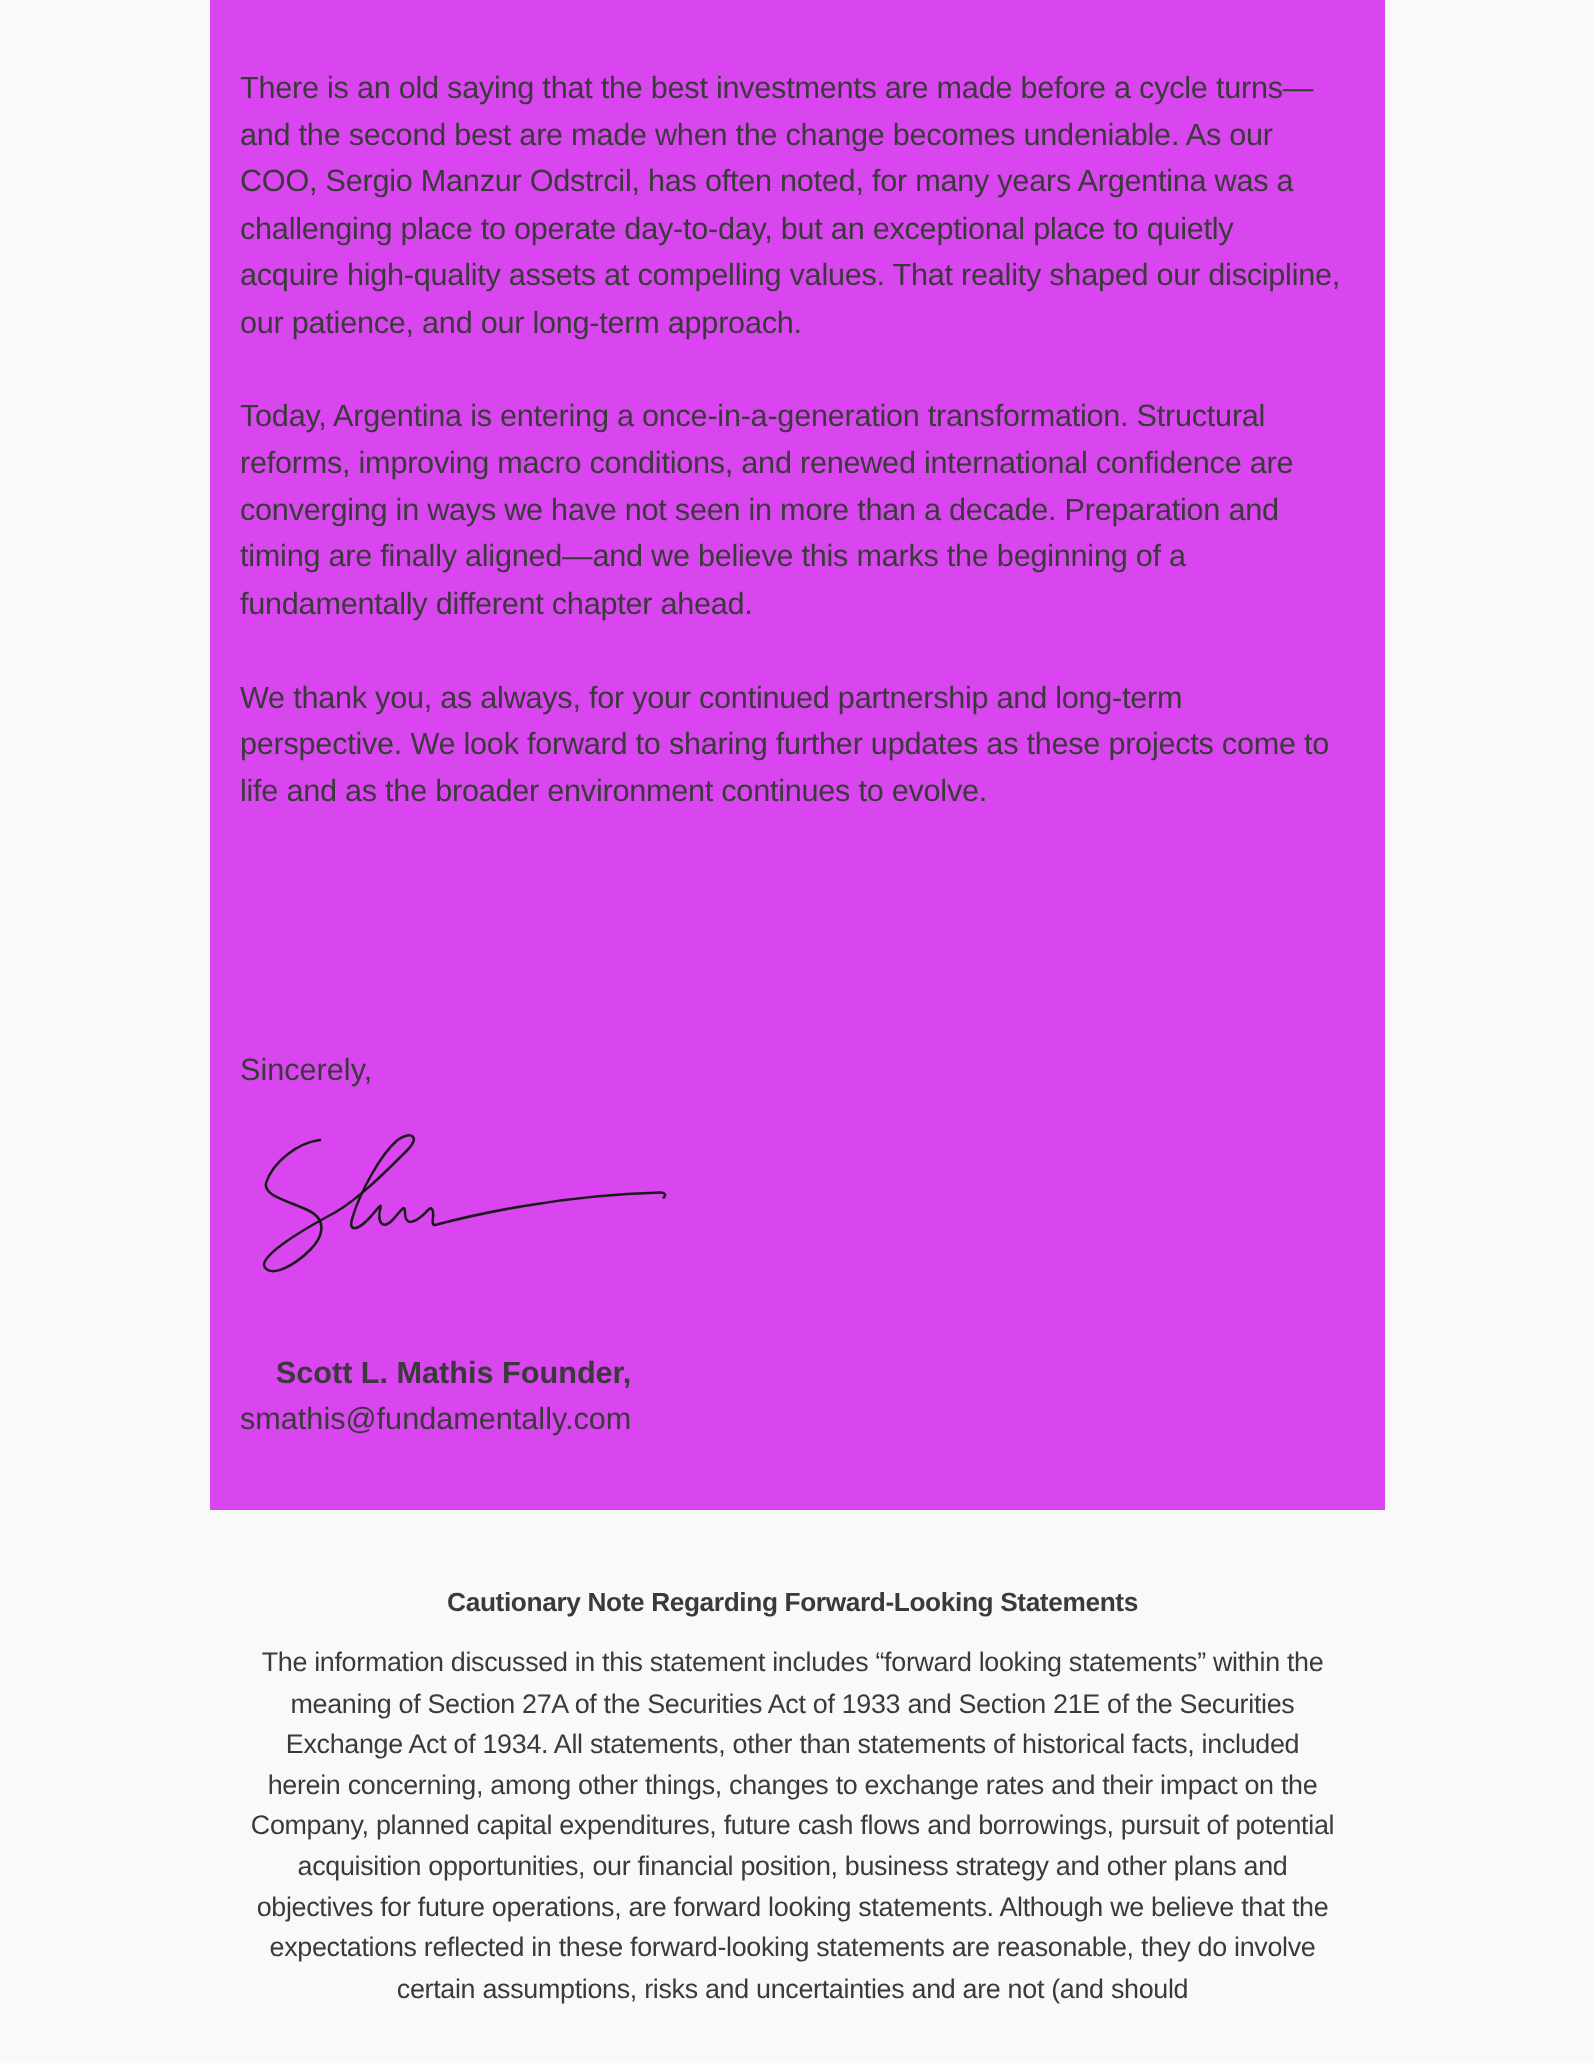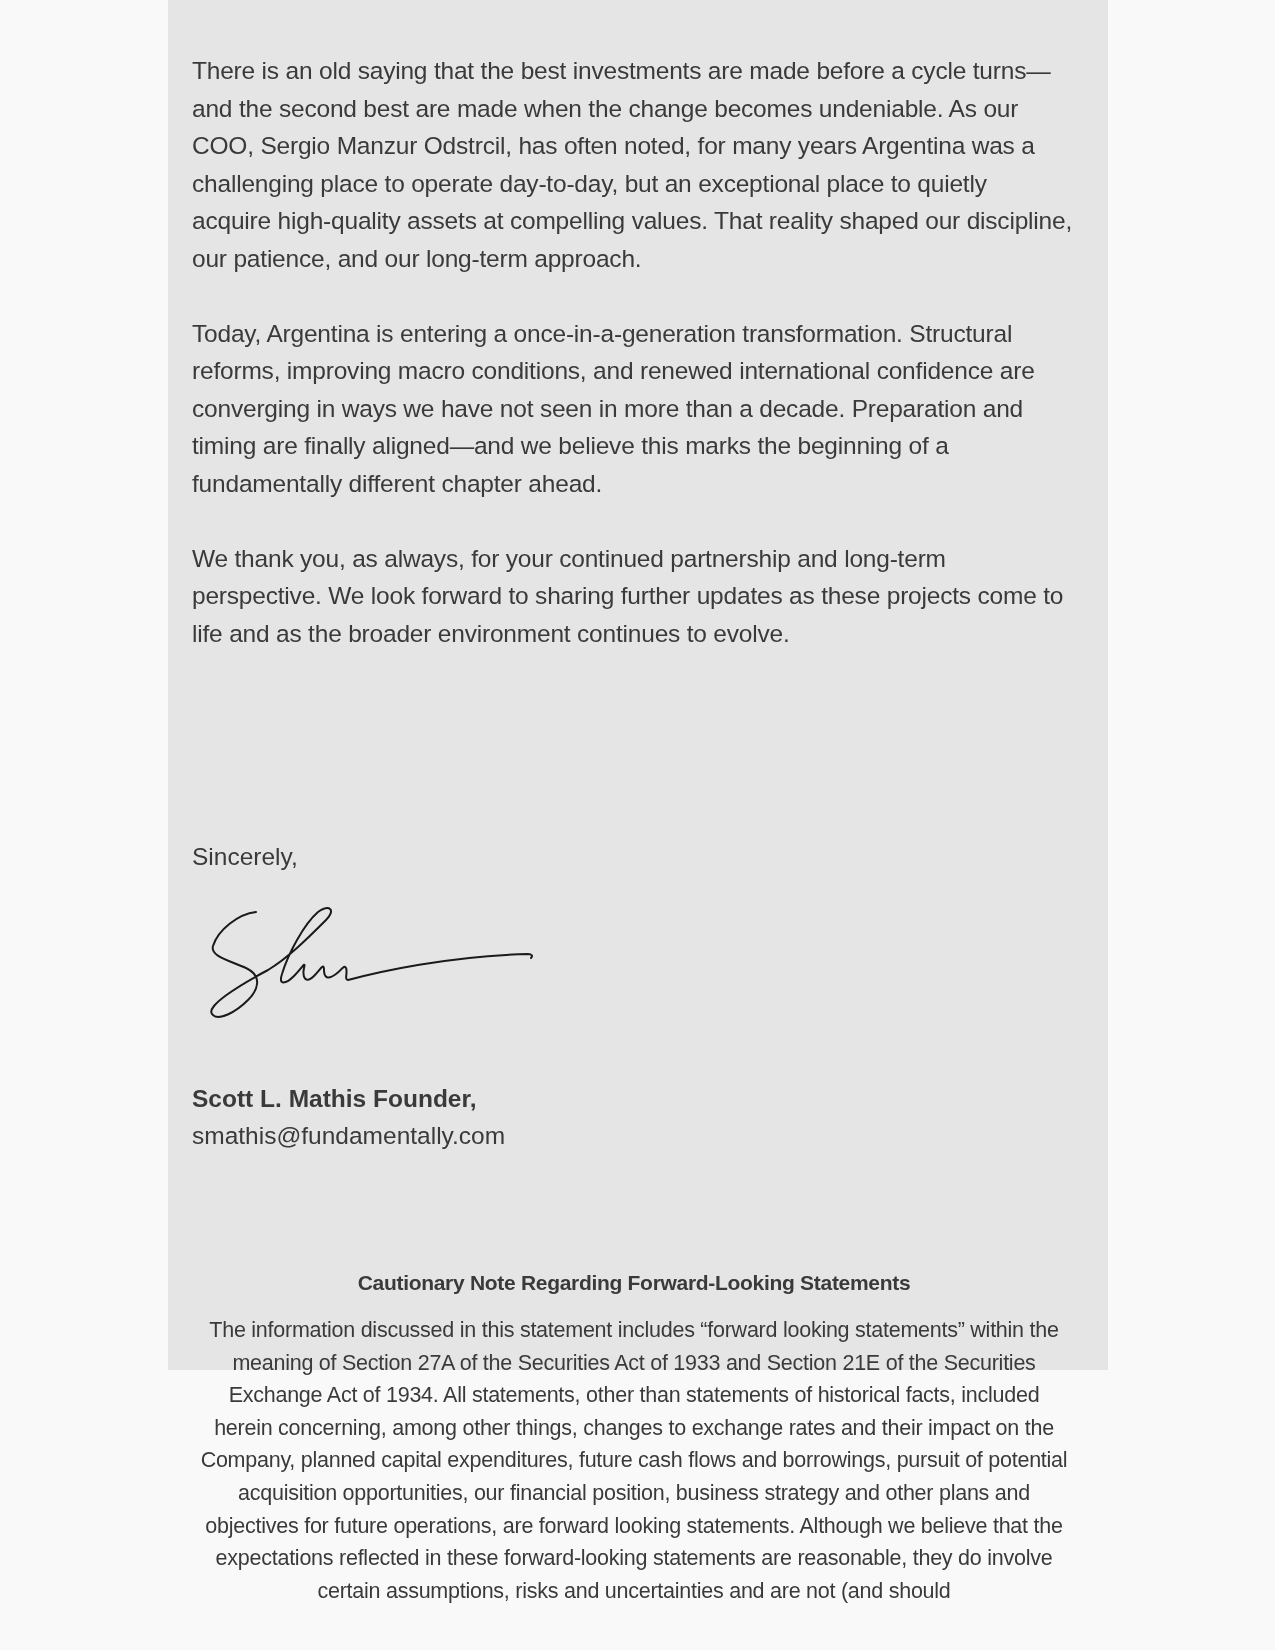--- a/index.html
+++ b/index.html
@@ -13,22 +13,22 @@
       position: relative;
       overflow: hidden;
       font-family: "Liberation Sans", sans-serif;
       color: #3a3a3a;
     }
     .page {
       position: absolute;
       left: 168px;
       top: 0;
       width: 940px;
-      height: 1370px;
-      background: #e5e5e5;
+      height: 1208px;
+      background: #d946ef;
       text-decoration: underline;
     }
     .letter {
       position: absolute;
       left: 24px;
       top: 52px;
       width: 880px;
       font-size: 24.5px;
       line-height: 37.5px;
       letter-spacing: -0.2px;
@@ -53,20 +53,21 @@
     }
     .signer {
       position: absolute;
       left: 24px;
       top: 1080px;
       font-size: 24.5px;
       line-height: 37px;
     }
     .signer .name {
       font-weight: bold;
+      text-align: right;
     }
     .signer div {
       white-space: nowrap;
     }
     .disclaimer {
       position: absolute;
       left: 16px;
       top: 1268px;
       width: 900px;
       text-align: center;

